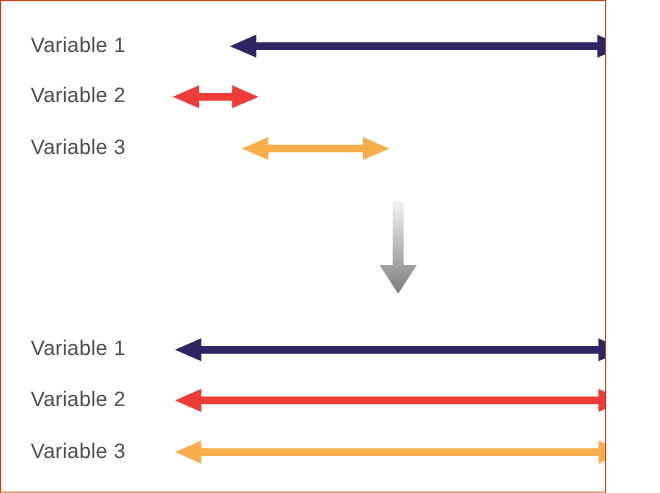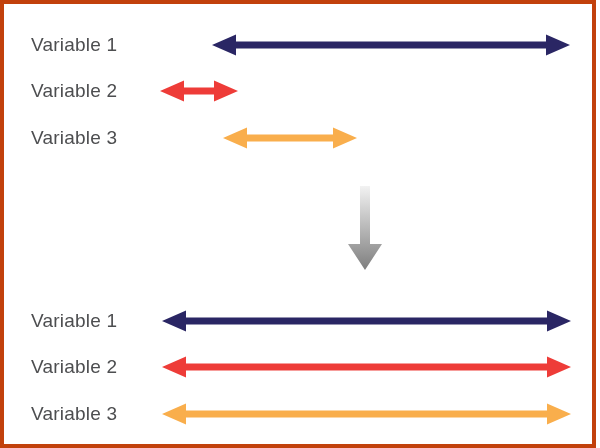--- a/index.html
+++ b/index.html
@@ -3,25 +3,25 @@
 <meta charset="utf-8">
 <style>
   html, body {
     margin: 0;
     padding: 0;
     background: #ffffff;
     font-family: "Liberation Sans", sans-serif;
   }
   #canvas {
     position: relative;
-    width: 596px;
+    width: 551px;
     height: 448px;
     box-sizing: border-box;
     background: #ffffff;
-    border: 4px solid #c2410c;
+    border: 1px solid #c2410c;
     overflow: hidden;
   }
   .panel {
     position: absolute;
     inset: 0;
   }
   .var-label {
     position: absolute;
     left: 27px;
     font-size: 19px;

